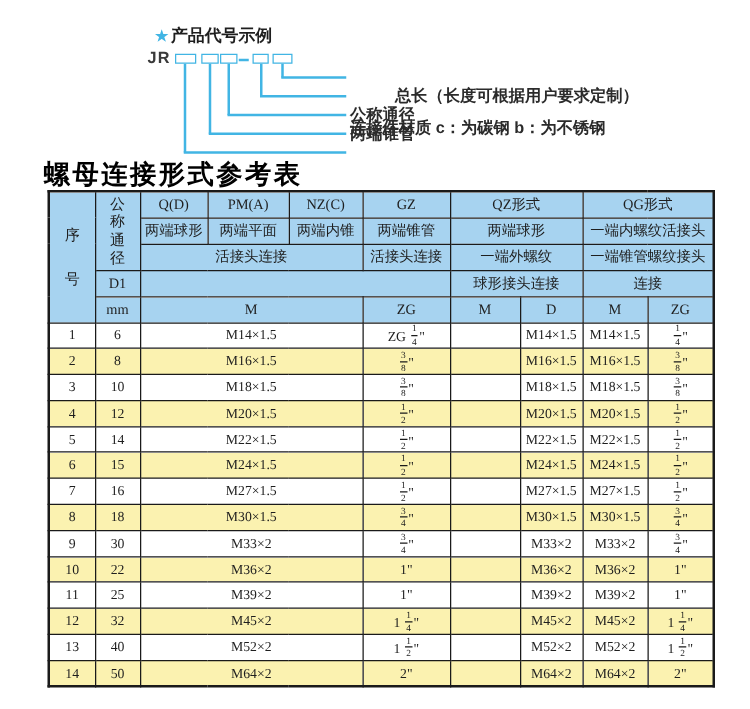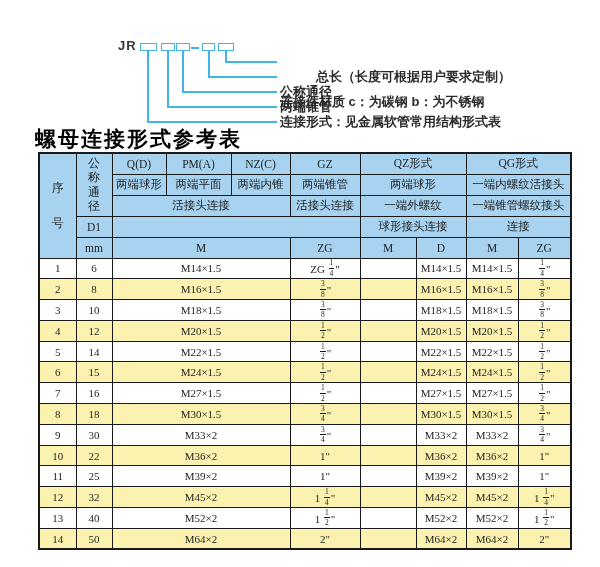--- a/index.html
+++ b/index.html
@@ -49,20 +49,21 @@
         font-size:7.5px;margin:0 1px;}
   .frac .n{display:block;padding:0 1px 1px 1px;}
   .frac .d{display:block;border-top:1px solid var(--line);padding:1px 1px 0 1px;}
 </style>
 </head>
 <body>
 
 <div class="sheet">
 
   <div class="diagram">
+    <div class="star-line"><span class="star">★</span><span>产品代号示例</span></div>
     <div class="jr">JR</div>
 
     <div class="code-box cb1"></div>
     <div class="code-box cb2"></div>
     <div class="code-box cb3"></div>
     <div class="code-dash"></div>
     <div class="code-box cb4"></div>
     <div class="code-box cb5"></div>
 
     <div class="vline v1"></div>
@@ -73,21 +74,20 @@
     <div class="hline h1"></div>
     <div class="hline h2"></div>
     <div class="hline h3"></div>
     <div class="hline h4"></div>
     <div class="hline h5"></div>
 
     <div class="dlabel dl1">连接件材质  c：为碳钢  b：为不锈钢</div>
     <div class="dlabel dl2">总长（长度可根据用户要求定制）</div>
     <div class="dlabel dl3">公称通径</div>
     <div class="dlabel dl4">两端锥管</div>
-    <div class="dlabel dl5">连接形式：见金属软管常用结构形式表</div>
   </div>
 
   <div class="main-title">螺母连接形式参考表</div>
 
   <table class="ref">
     <colgroup>
       <col style="width:37px">
         <col style="width:36px">
         <col style="width:54px">
         <col style="width:65px">

